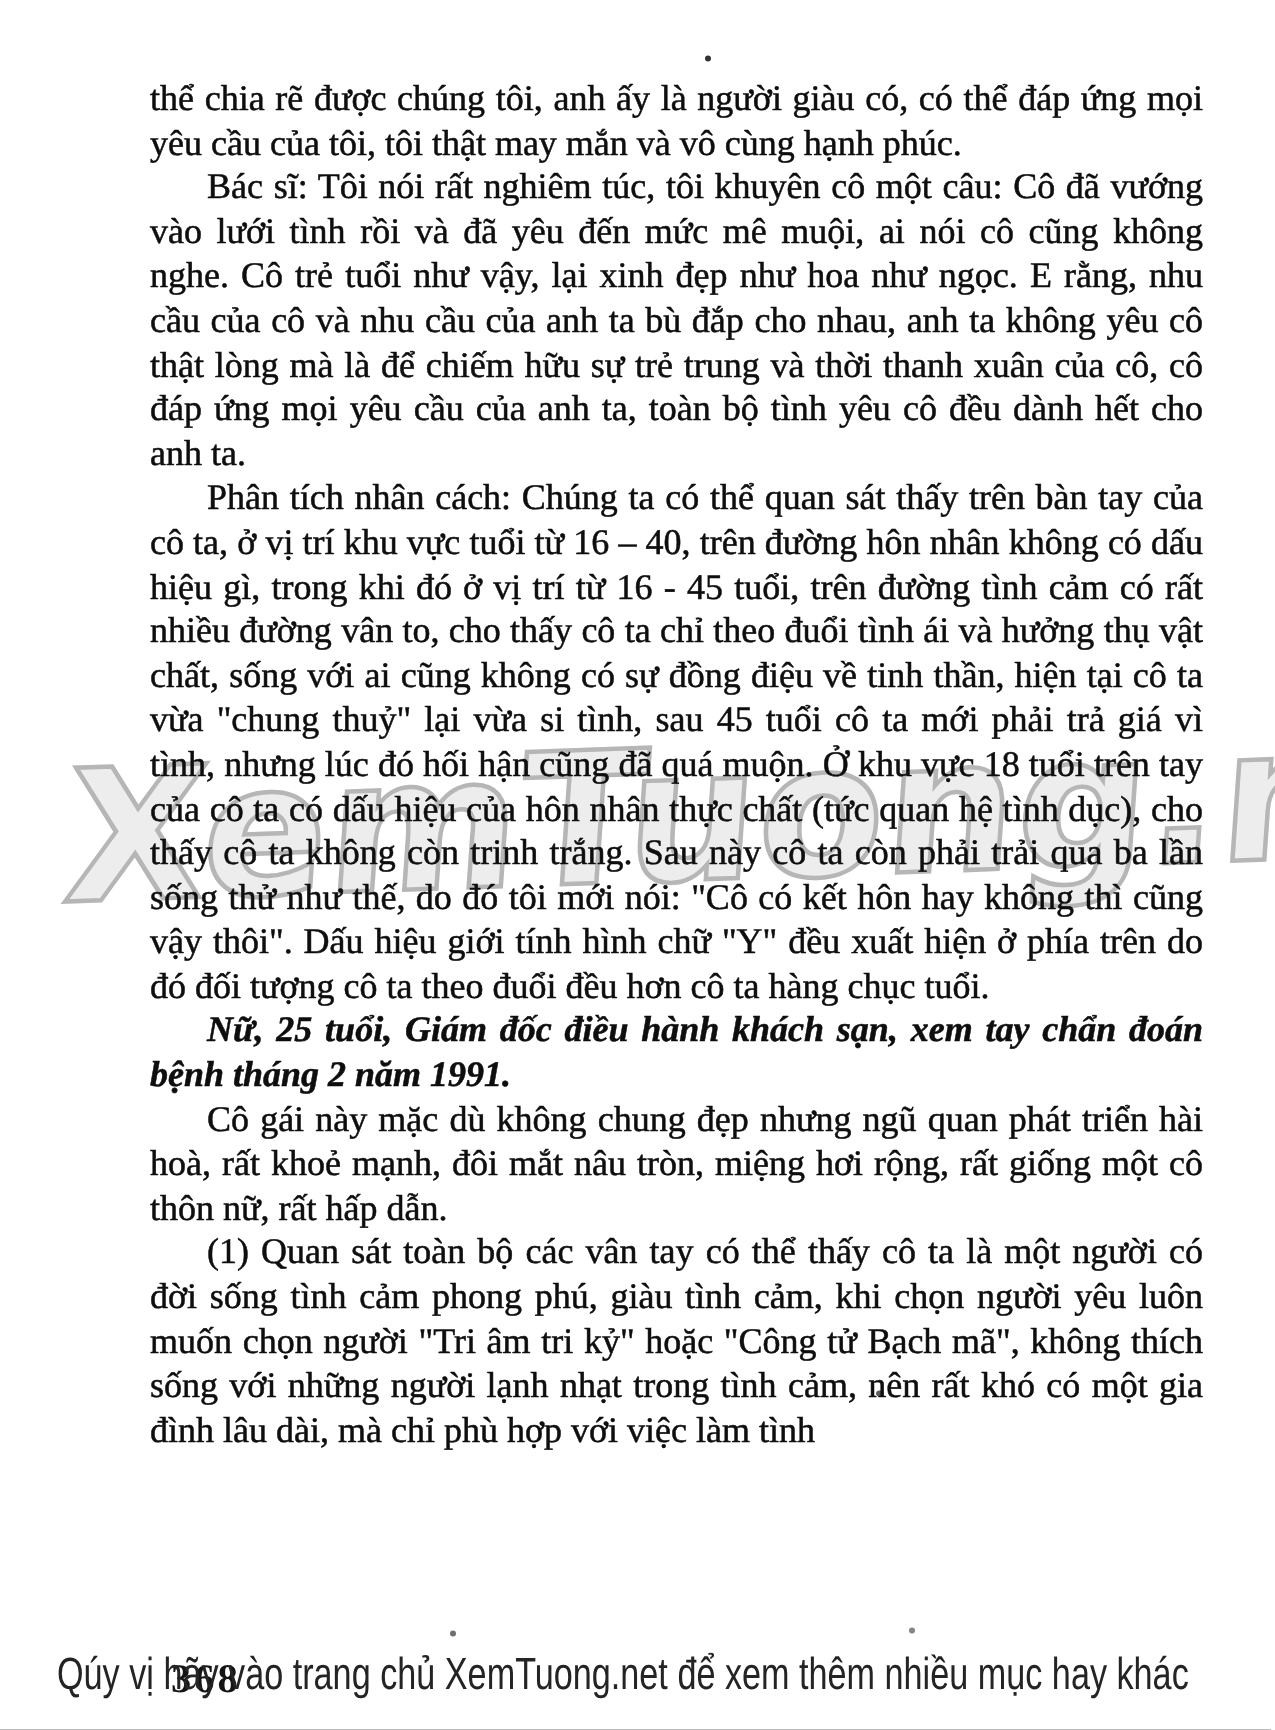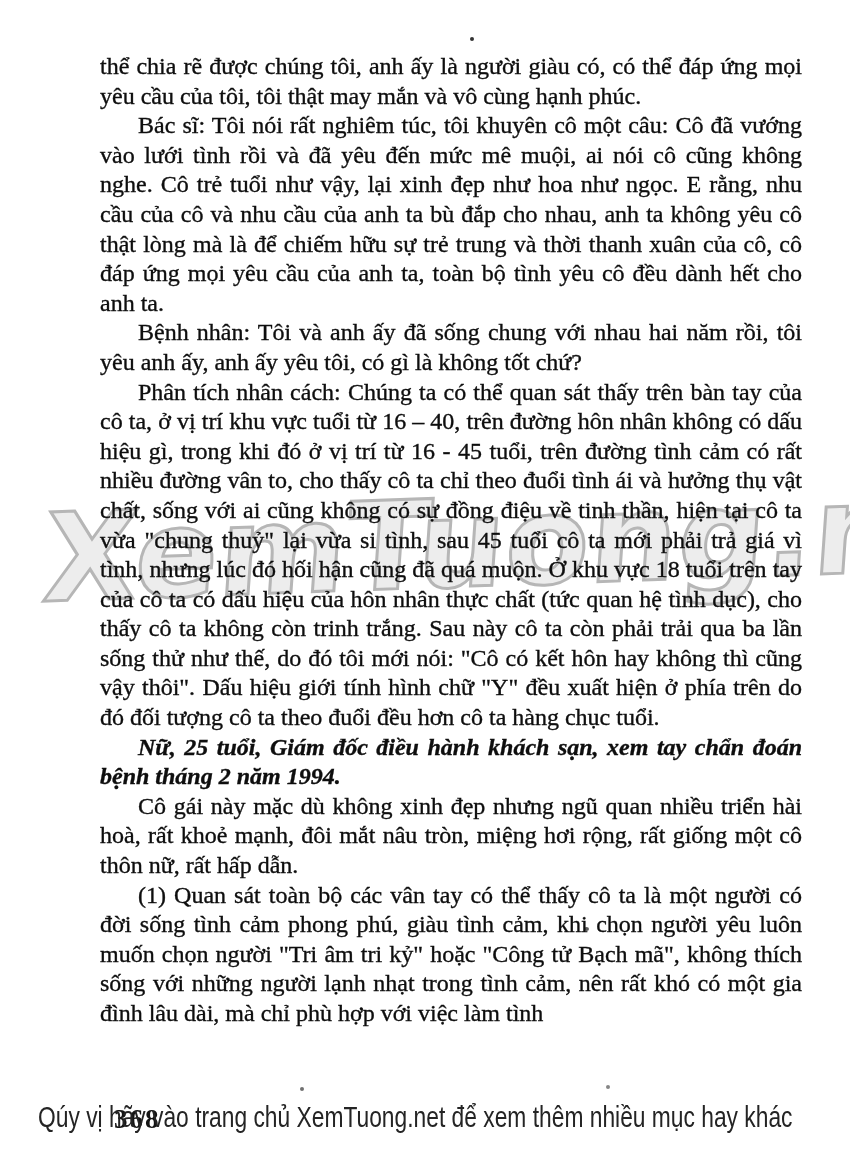--- a/index.html
+++ b/index.html
@@ -51,24 +51,23 @@
   <div class="watermark">XemTuong.net</div>
 
   <div class="speck s1"></div>
   <div class="speck s2"></div>
   <div class="speck s3"></div>
   <div class="speck s4"></div>
 
   <div class="content">
     <p class="continuation">thể chia rẽ được chúng tôi, anh ấy là người giàu có, có thể đáp ứng mọi yêu cầu của tôi, tôi thật may mắn và vô cùng hạnh phúc.</p>
     <p>Bác sĩ: Tôi nói rất nghiêm túc, tôi khuyên cô một câu: Cô đã vướng vào lưới tình rồi và đã yêu đến mức mê muội, ai nói cô cũng không nghe. Cô trẻ tuổi như vậy, lại xinh đẹp như hoa như ngọc. E rằng, nhu cầu của cô và nhu cầu của anh ta bù đắp cho nhau, anh ta không yêu cô thật lòng mà là để chiếm hữu sự trẻ trung và thời thanh xuân của cô, cô đáp ứng mọi yêu cầu của anh ta, toàn bộ tình yêu cô đều dành hết cho anh ta.</p>
-    <p>Bệnh nhân: Tôi và anh ấy đã sống chung với nhau hai năm rồi, tôi yêu anh ấy, anh ấy yêu tôi, có gì là không tốt chứ?</p>
     <p><span class="italic">Phân tích nhân cách:</span><span> Chúng ta có thể quan sát thấy trên bàn tay của cô ta, ở vị trí khu vực tuổi từ 16 – 40, trên đường hôn nhân không có dấu hiệu gì, trong khi đó ở vị trí từ 16 - 45 tuổi, trên đường tình cảm có rất nhiều đường vân to, cho thấy cô ta chỉ theo đuổi tình ái và hưởng thụ vật chất, sống với ai cũng không có sự đồng điệu về tinh thần, hiện tại cô ta vừa "chung thuỷ" lại vừa si tình, sau 45 tuổi cô ta mới phải trả giá vì tình, nhưng lúc đó hối hận cũng đã quá muộn. Ở khu vực 18 tuổi trên tay của cô ta có dấu hiệu của hôn nhân thực chất (tức quan hệ tình dục), cho thấy cô ta không còn trinh trắng. Sau này cô ta còn phải trải qua ba lần sống thử như thế, do đó tôi mới nói: "Cô có kết hôn hay không thì cũng vậy thôi". Dấu hiệu giới tính hình chữ "Y" đều xuất hiện ở phía trên do đó đối tượng cô ta theo đuổi đều hơn cô ta hàng chục tuổi.</span></p>
-    <p class="heading">Nữ, 25 tuổi, Giám đốc điều hành khách sạn, xem tay chẩn đoán bệnh tháng 2 năm 1994.</p>
-    <p>Cô gái này mặc dù không xinh đẹp nhưng ngũ quan nhiều triển hài hoà, rất khoẻ mạnh, đôi mắt nâu tròn, miệng hơi rộng, rất giống một cô thôn nữ, rất hấp dẫn.</p>
+    <p class="heading">Nữ, 25 tuổi, Giám đốc điều hành khách sạn, xem tay chẩn đoán bệnh tháng 2 năm 1991.</p>
+    <p>Cô gái này mặc dù không chung đẹp nhưng ngũ quan phát triển hài hoà, rất khoẻ mạnh, đôi mắt nâu tròn, miệng hơi rộng, rất giống một cô thôn nữ, rất hấp dẫn.</p>
     <p>(1) Quan sát toàn bộ các vân tay có thể thấy cô ta là một người có đời sống tình cảm phong phú, giàu tình cảm, khi chọn người yêu luôn muốn chọn người "Tri âm tri kỷ" hoặc "Công tử Bạch mã", không thích sống với những người lạnh nhạt trong tình cảm, nên rất khó có một gia đình lâu dài, mà chỉ phù hợp với việc làm tình</p>
   </div>
 
   <div class="footer">
     <span class="pagenum">368</span>
     <span class="footer-text">Qúy vị hãy vào trang chủ XemTuong.net để xem thêm nhiều mục hay khác</span>
   </div>
 
 </div>
 

